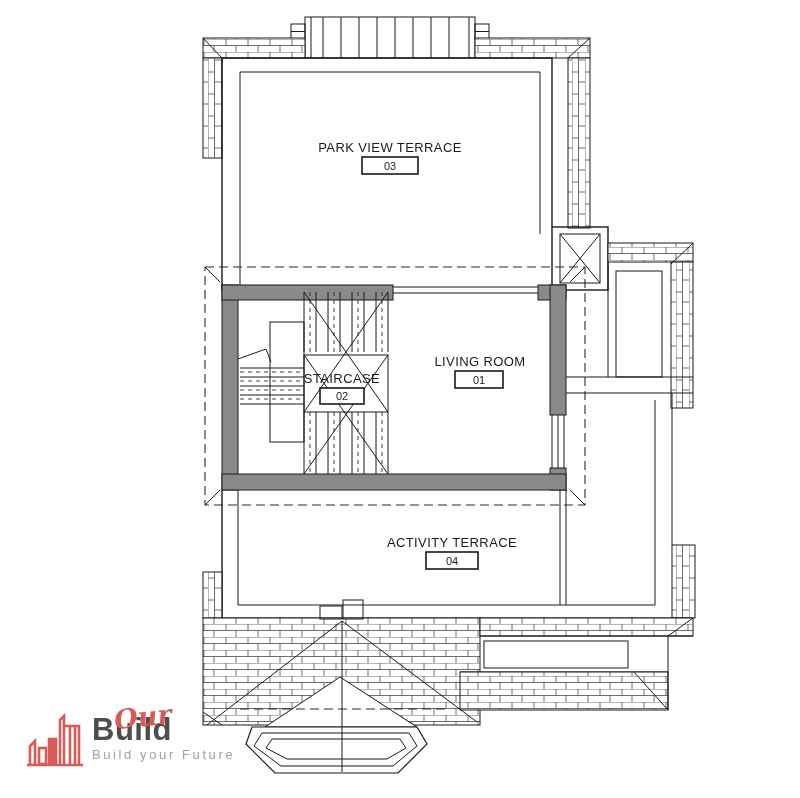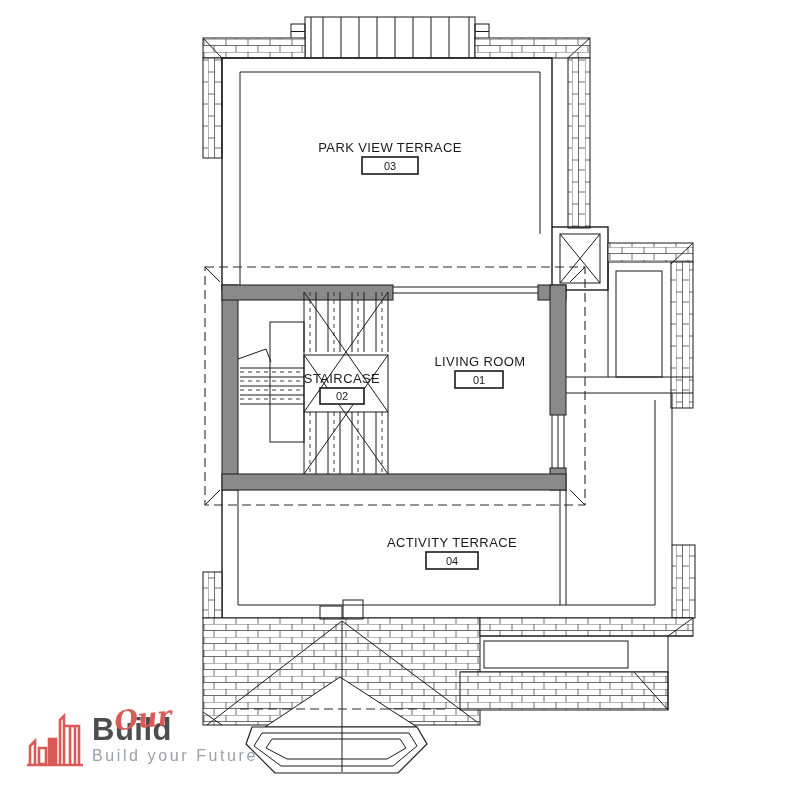--- a/index.html
+++ b/index.html
@@ -17,21 +17,21 @@
   .hatch{stroke:#1a1a1a;stroke-width:1;}
   
   .logo{position:absolute;left:26px;top:700px;display:flex;align-items:flex-start;}
   .logo-icon{margin-top:8px;}
   .logo-text{margin-left:4px;line-height:1;}
   .logo-our{font-family:"DejaVu Serif", serif;font-style:italic;font-weight:bold;
             font-size:27px;color:var(--accent,#d95b57);transform:rotate(-6deg);
             margin-left:22px;margin-bottom:-13px;}
   .logo-vision{font-family:"Liberation Sans", sans-serif;font-weight:bold;font-size:31px;
                color:var(--logo-dark,#4d4d4d);letter-spacing:.5px;}
-  .logo-tagline{font-family:"Liberation Sans", sans-serif;font-size:16px;
+  .logo-tagline{font-family:"Liberation Sans", sans-serif;font-size:13px;
                 color:var(--logo-gray,#9aa1a7);letter-spacing:2.6px;margin-top:3px;}
 </style>
 </head>
 <body>
 
 <div id="stage">
 
 <svg id="plan-svg" width="800" height="798" viewBox="0 0 800 798">
   <defs>
     <pattern id="tile" width="22" height="13" patternUnits="userSpaceOnUse">

